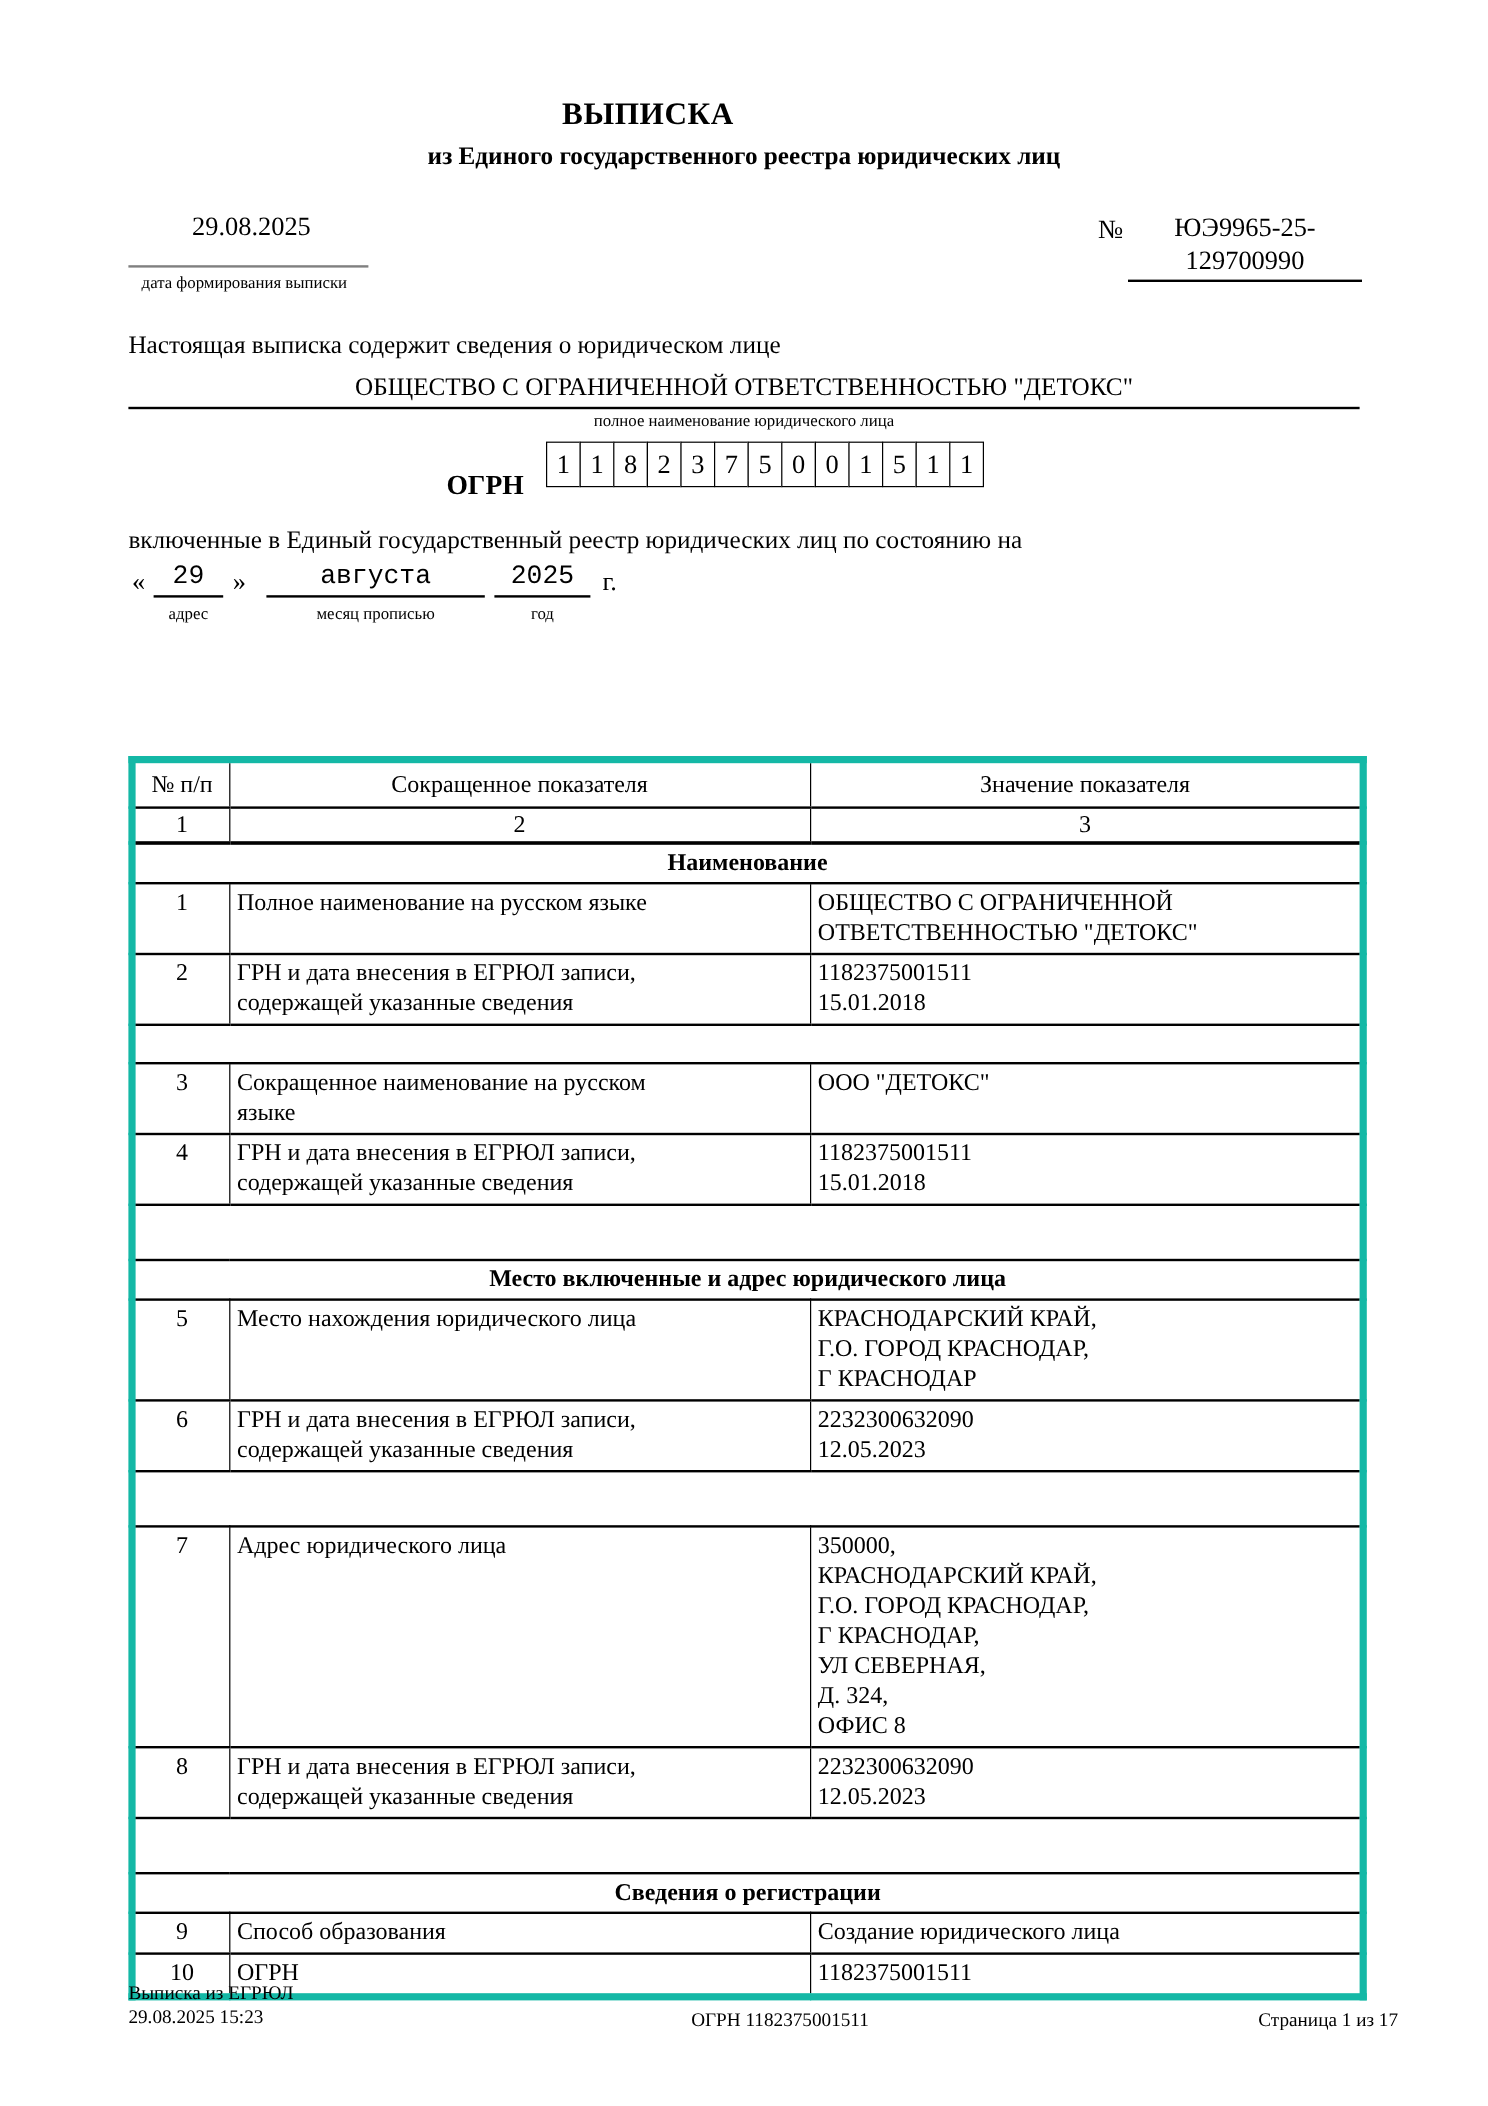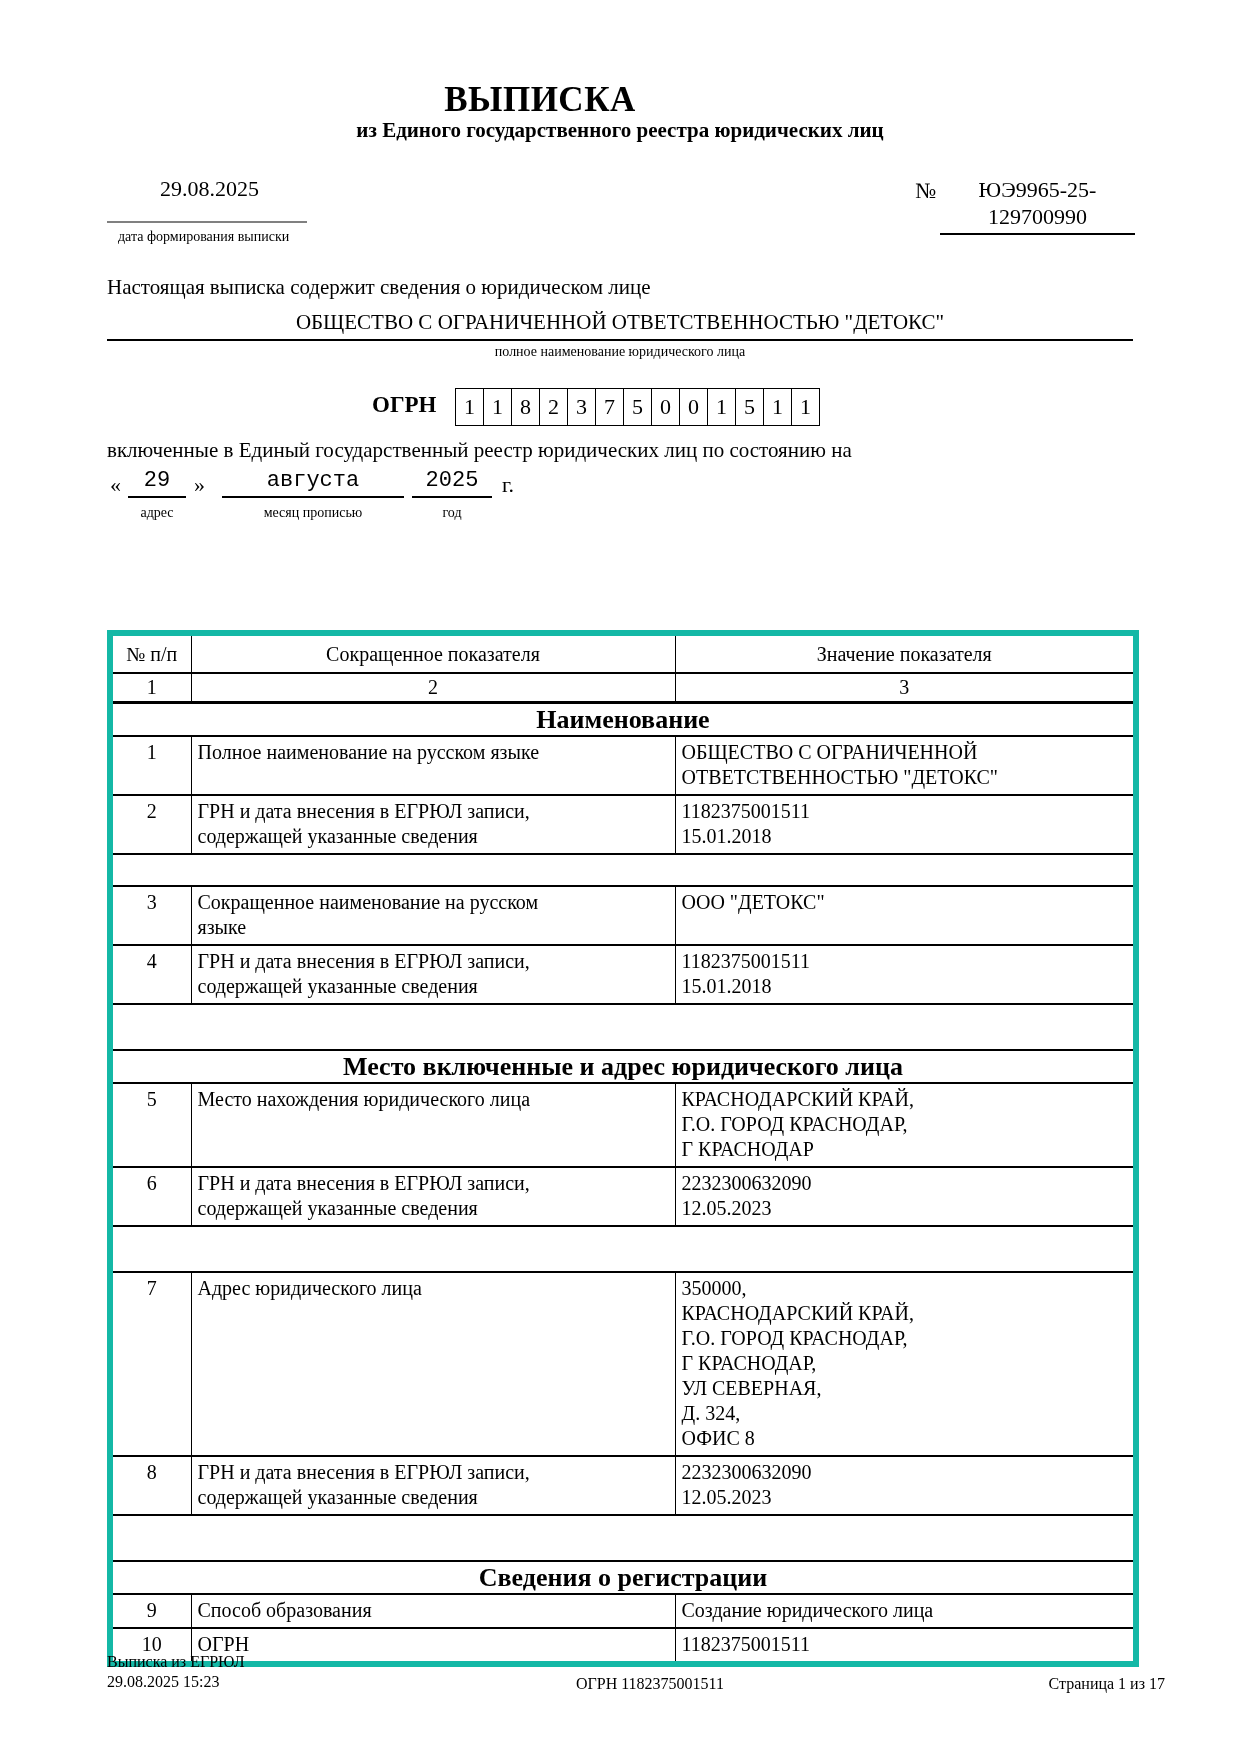--- a/index.html
+++ b/index.html
@@ -1,21 +1,21 @@
 <!DOCTYPE html>
 <html><head>
 <meta charset="utf-8">
 <style>
   html, body { margin:0; padding:0; }
   body {
     width:1240px; height:1755px; background:#ffffff; color:#000;
     font-family:"Liberation Serif", serif; position:relative; overflow:hidden;
   }
   .abs { position:absolute; }
-  .title { font-weight:bold; font-size:35px; text-align:center; width:1080px; letter-spacing:0.5px; }
+  .title { font-weight:bold; font-size:26px; text-align:center; width:1080px; letter-spacing:0.5px; }
   .subtitle { font-weight:bold; font-size:21px; text-align:center; width:1240px; }
   .t22 { font-size:22px; }
   .t21 { font-size:21px; }
   .cap { font-size:14px; }
   .hline { height:0; border-top:2px solid #000; }
   .hline-gray { height:0; border-top:2px solid #808080; }
   .center1026 { left:107px; width:1026px; text-align:center; }
 
   .ogrn-label { font-weight:bold; font-size:23px; }
   .obox {
@@ -33,21 +33,21 @@
   table.main td {
     border-left:1px solid #000; border-right:1px solid #000;
     border-top:2px solid #000; border-bottom:2px solid #000;
     font-size:20px; line-height:25px; vertical-align:top;
     padding:3px 4px 4px 6px; overflow:hidden;
   }
   table.main td.num { text-align:center; padding-left:0; padding-right:0; }
   table.main td.nm, table.main td.val { white-space:pre-line; }
   tr.head td { text-align:center; vertical-align:middle; height:32px; padding:2px; }
   tr.numline td { text-align:center; height:22px; padding:1px; border-bottom-width:3px; }
-  tr.section td { text-align:center; font-weight:bold; font-size:26px; padding:3px; }
+  tr.section td { text-align:center; font-weight:bold; font-size:20px; padding:3px; }
   tr.spacer td { height:30px; padding:0; }
   tr.spacer-lg td { height:44px; padding:0; }
 
   .footer { font-size:16px; line-height:20px; }
 </style>
 </head>
 <body>
 
 <div class="abs title" style="top:80px; left:0;">ВЫПИСКА</div>
 <div class="abs subtitle" style="top:118px; left:0;">из Единого государственного реестра юридических лиц</div>
@@ -63,21 +63,21 @@
 </div>
 <div class="abs hline" style="top:233px; left:940px; width:195px;"></div>
 
 <div class="abs t21" style="top:275px; left:107px;">Настоящая выписка содержит сведения о юридическом лице</div>
 
 <div class="abs t21 center1026" style="top:310px;">ОБЩЕСТВО С ОГРАНИЧЕННОЙ ОТВЕТСТВЕННОСТЬЮ "ДЕТОКС"</div>
 <div class="abs hline" style="top:339px; left:107px; width:1026px;"></div>
 <div class="abs cap center1026" style="top:344px;">полное наименование юридического лица</div>
 
 <div class="abs ogrn-label" style="top:392px; left:372px;">ОГРН</div>
-<div class="abs" style="top:388px; left:455px; white-space:nowrap;text-decoration:underline;">
+<div class="abs" style="top:368px; left:455px; white-space:nowrap;text-decoration:underline;">
   <span class="obox">1</span><span class="obox">1</span><span class="obox">8</span><span class="obox">2</span><span class="obox">3</span><span class="obox">7</span><span class="obox">5</span><span class="obox">0</span><span class="obox">0</span><span class="obox">1</span><span class="obox">5</span><span class="obox">1</span><span class="obox">1</span>
 </div>
 
 <div class="abs t21" style="top:438px; left:107px;">включенные в Единый государственный реестр юридических лиц по состоянию на</div>
 
 <div class="abs t22" style="top:472px; left:110px;">«</div>
 <div class="abs useg" style="top:468px; left:128px; width:58px;">29</div>
 <div class="abs t22" style="top:472px; left:194px;">»</div>
 <div class="abs useg" style="top:468px; left:222px; width:182px;">августа</div>
 <div class="abs useg" style="top:468px; left:412px; width:80px;">2025</div>

